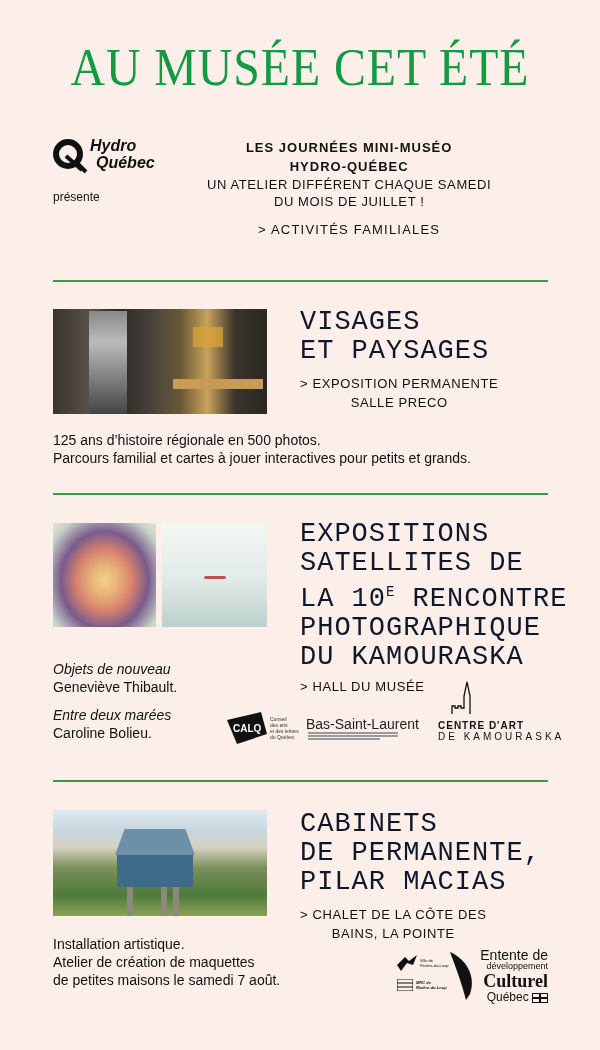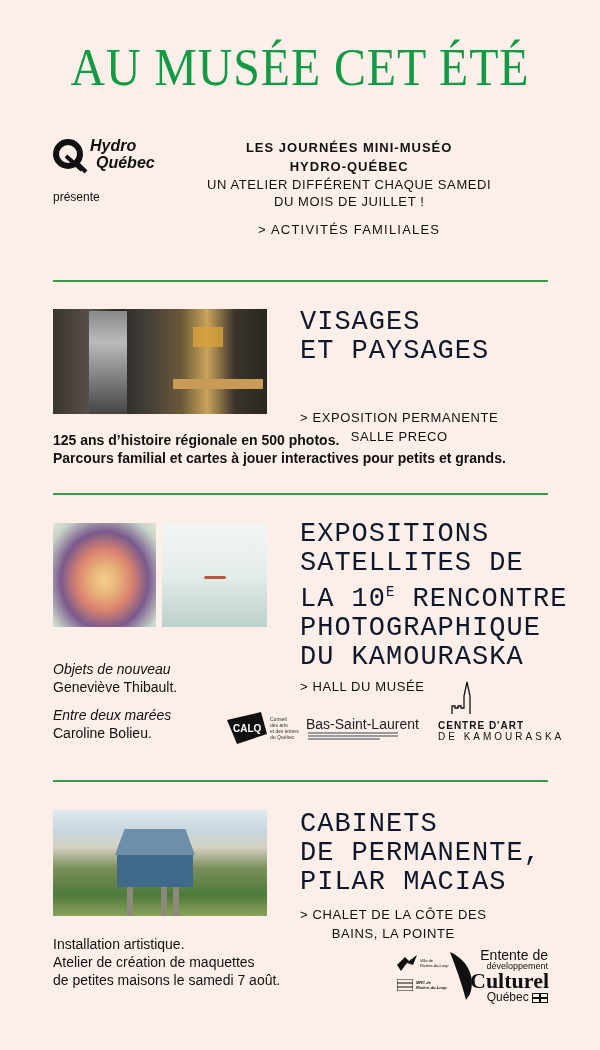--- a/index.html
+++ b/index.html
@@ -65,25 +65,25 @@
 
 <div class="abs img-museum">
   <div class="portrait"></div>
     <div class="sign"></div>
     <div class="table"></div>
 </div>
 <div class="abs serif-h" style="left:300px;top:308px;">
   <span class="line">VISAGES</span>
   <span class="line">ET PAYSAGES</span>
 </div>
-<div class="abs cap" style="left:300px;top:374px;margin-top:34px;">
+<div class="abs cap" style="left:300px;top:374px;">
   <span class="line">&gt; EXPOSITION PERMANENTE</span>
   <span class="line">SALLE PRECO</span>
 </div>
-<div class="abs body-t" style="left:53px;top:431px;font-weight:bold;">
+<div class="abs body-t" style="left:53px;top:431px;">
   <span class="line">125 ans d’histoire régionale en 500 photos.</span>
   <span class="line">Parcours familial et cartes à jouer interactives pour petits et grands.</span>
 </div>
 
 <div class="abs rule" style="top:493px;"></div>
 
 <div class="abs img-abstract"></div>
 <div class="abs img-mist">
     <div class="spot"></div>
   </div>
@@ -171,15 +171,15 @@
       <span class="line">Rivière-du-Loup</span>
     </div>
   </div>
 </div>
 <svg class="abs" style="left:448px;top:950px" width="30" height="52" viewBox="0 0 30 52">
   <path d="M2 2 C20 10 28 28 22 44 L18 50 C14 34 8 18 2 2Z" fill="#111"></path>
 </svg>
 <div class="abs edc">
   <span class="line" style="font-size:14px;line-height:11px">Entente de</span>
   <span class="line" style="font-size:9px;line-height:11px">développement</span>
-  <span class="line" style="font-family:'Liberation Serif',serif;font-weight:bold;font-size:22px;line-height:18px">Culturel</span>
+  <span class="line" style="font-family:'Liberation Serif',serif;font-weight:bold;font-size:18px;line-height:18px">Culturel</span>
   <span class="line" style="font-size:12px;line-height:14px"><span>Québec</span> <span style="display:inline-block;width:14px;height:8px;border:1px solid #111;background:linear-gradient(#111,#111) center/2px 100% no-repeat,linear-gradient(#111,#111) center/100% 2px no-repeat;vertical-align:middle"></span></span>
 </div>
 
 </body></html>

